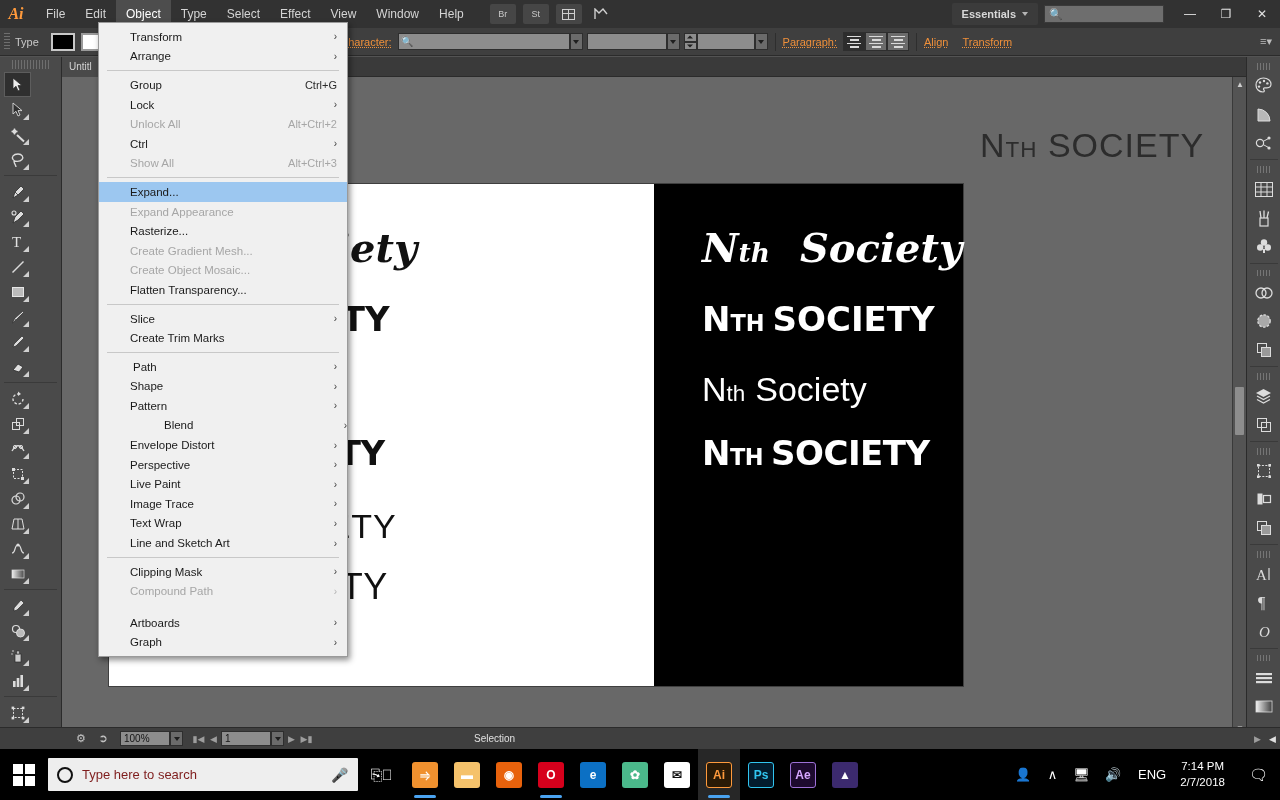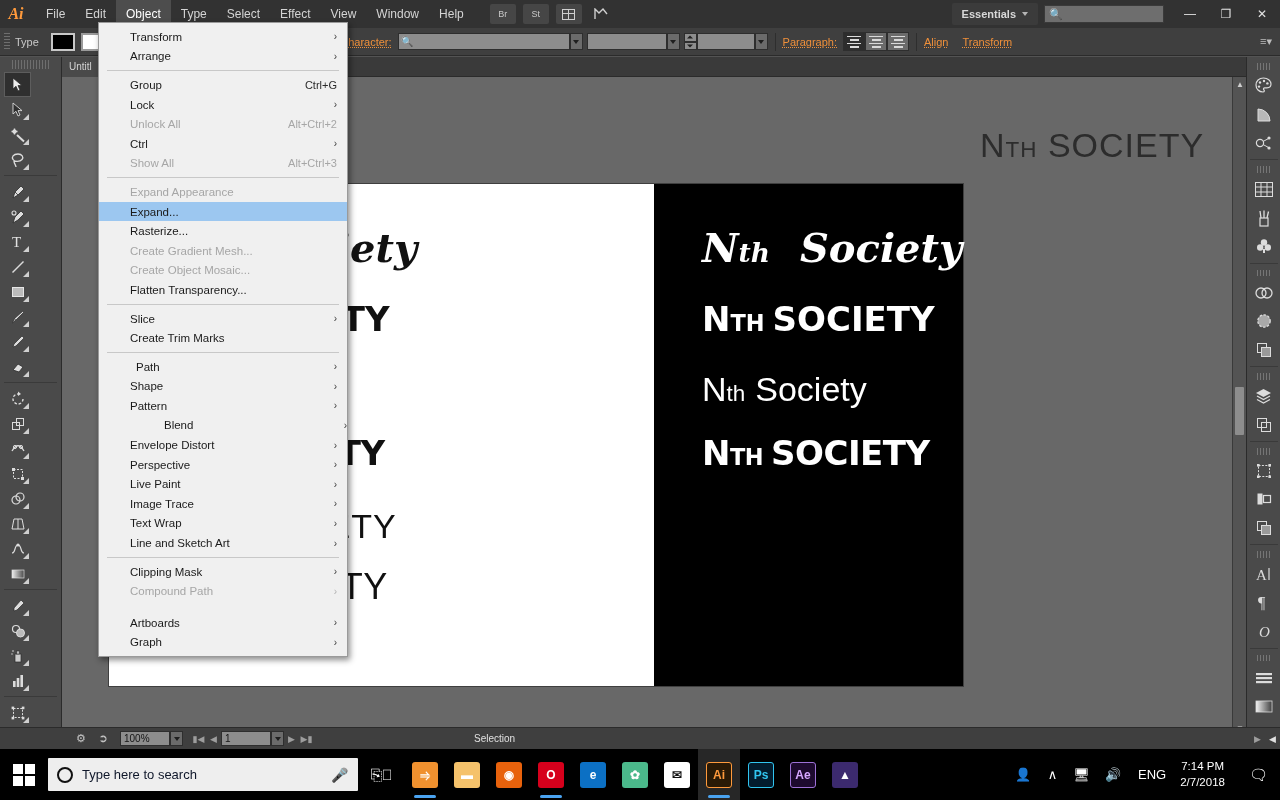--- a/index.html
+++ b/index.html
@@ -216,21 +216,21 @@
     background:#000; display:flex; align-items:center;
   }
   .start-btn { width:48px;height:51px;display:flex;align-items:center;justify-content:center; }
   .win-logo { display:grid; grid-template-columns:10px 10px; grid-template-rows:10px 10px; gap:2px; }
   .win-logo i { background:#fff; display:block; }
   .tb-search {
     width:310px;height:33px;background:#eeeeee;border-radius:1px;
     display:flex;align-items:center;padding:0 9px;gap:9px;
   }
   .tb-search .circ { width:16px;height:16px;border:2px solid #111;border-radius:50%; flex:0 0 auto;}
-  .tb-search .txt { color:#0f172a; font-size:13px; flex:1; }
+  .tb-search .txt { color:#7f1d1d; font-size:13px; flex:1; }
   .tb-search .mic { color:#222; font-size:14px; }
   .taskview { width:46px;height:51px;display:flex;align-items:center;justify-content:center;color:#fff;font-size:15px; }
   .tb-apps { display:flex; align-items:center; }
   .tb-app { width:42px;height:51px;display:flex;align-items:center;justify-content:center; position:relative; }
   .tb-app.active { background:#272727; }
   .tb-app.running::after{ content:""; position:absolute; bottom:2px; left:10px; width:22px; height:3px; background:#4aa3f0; border-radius:2px; }
   .appico { width:26px;height:26px;border-radius:3px;display:flex;align-items:center;justify-content:center;
     font-size:12px; font-weight:bold; color:#fff; }
   .tray { margin-left:auto; display:flex; align-items:center; height:51px; color:#fff; }
   .tray-ico { padding:0 8px; font-size:13px; }
@@ -790,28 +790,28 @@
           <span>Ctrl</span>
           <span style="flex: 1 1 0%;"></span>
           <span style="color: rgb(58, 58, 58); font-size: 10px;">›</span>
         </div>
         <div style="display: flex; align-items: center; height: 19.6px; padding: 0px 10px 0px 31px; color: rgb(166, 166, 166);">
           <span>Show All</span>
           <span style="flex: 1 1 0%;"></span>
           <span style="color: rgb(166, 166, 166); font-size: 11px;">Alt+Ctrl+3</span>
         </div>
         <div style="height: 1px; background: rgb(200, 200, 200); margin: 4px 8px;"></div>
+        <div style="display: flex; align-items: center; height: 19.6px; padding: 0px 10px 0px 31px; color: rgb(26, 26, 26); background: rgb(156, 199, 240);">
+          <span>Expand...</span>
+          <span style="flex: 1 1 0%;"></span>
+        </div>
         <div style="display: flex; align-items: center; height: 19.6px; padding: 0px 10px 0px 31px; color: rgb(166, 166, 166);">
           <span>Expand Appearance</span>
           <span style="flex: 1 1 0%;"></span>
         </div>
-        <div style="display: flex; align-items: center; height: 19.6px; padding: 0px 10px 0px 31px; color: rgb(26, 26, 26); background: rgb(156, 199, 240);">
-          <span>Expand...</span>
-          <span style="flex: 1 1 0%;"></span>
-        </div>
         <div style="display: flex; align-items: center; height: 19.6px; padding: 0px 10px 0px 31px; color: rgb(26, 26, 26);">
           <span>Rasterize...</span>
           <span style="flex: 1 1 0%;"></span>
         </div>
         <div style="display: flex; align-items: center; height: 19.6px; padding: 0px 10px 0px 31px; color: rgb(166, 166, 166);">
           <span>Create Gradient Mesh...</span>
           <span style="flex: 1 1 0%;"></span>
         </div>
         <div style="display: flex; align-items: center; height: 19.6px; padding: 0px 10px 0px 31px; color: rgb(166, 166, 166);">
           <span>Create Object Mosaic...</span>
@@ -825,21 +825,21 @@
         <div style="display: flex; align-items: center; height: 19.6px; padding: 0px 10px 0px 31px; color: rgb(26, 26, 26);">
           <span>Slice</span>
           <span style="flex: 1 1 0%;"></span>
           <span style="color: rgb(58, 58, 58); font-size: 10px;">›</span>
         </div>
         <div style="display: flex; align-items: center; height: 19.6px; padding: 0px 10px 0px 31px; color: rgb(26, 26, 26);">
           <span>Create Trim Marks</span>
           <span style="flex: 1 1 0%;"></span>
         </div>
         <div style="height: 1px; background: rgb(200, 200, 200); margin: 4px 8px;"></div>
-        <div style="display: flex; align-items: center; height: 19.6px; padding: 0px 10px 0px 25px; color: rgb(26, 26, 26); margin-left: 12px;">
+        <div style="display: flex; align-items: center; height: 19.6px; padding: 0px 10px 0px 34px; color: rgb(26, 26, 26);">
           <span>Path</span>
           <span style="flex: 1 1 0%;"></span>
           <span style="color: rgb(58, 58, 58); font-size: 10px;">›</span>
         </div>
         <div style="display: flex; align-items: center; height: 19.6px; padding: 0px 10px 0px 31px; color: rgb(26, 26, 26);">
           <span>Shape</span>
           <span style="flex: 1 1 0%;"></span>
           <span style="color: rgb(58, 58, 58); font-size: 10px;">›</span>
         </div>
         <div style="display: flex; align-items: center; height: 19.6px; padding: 0px 10px 0px 31px; color: rgb(26, 26, 26);">

